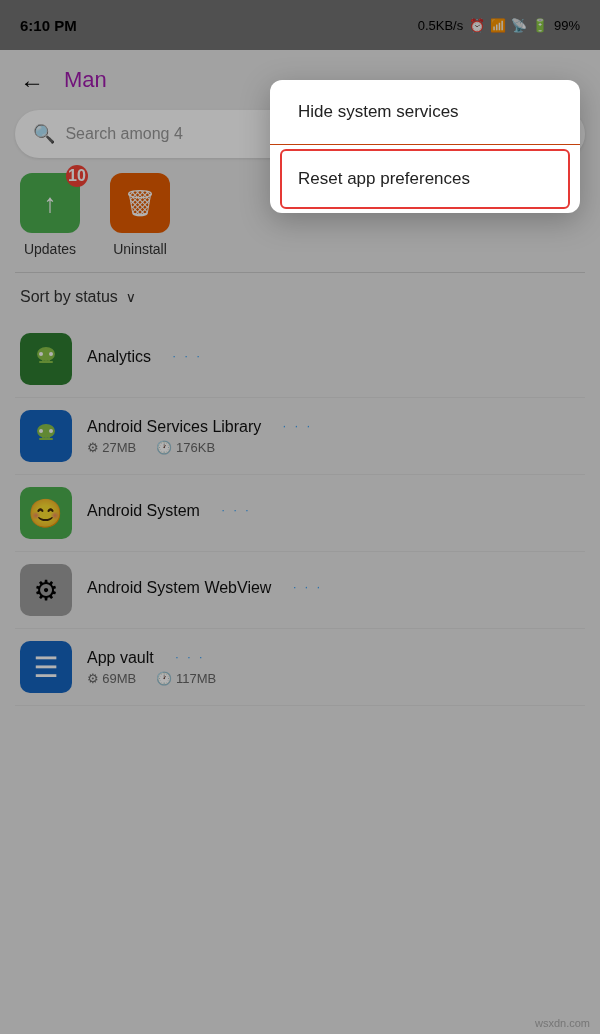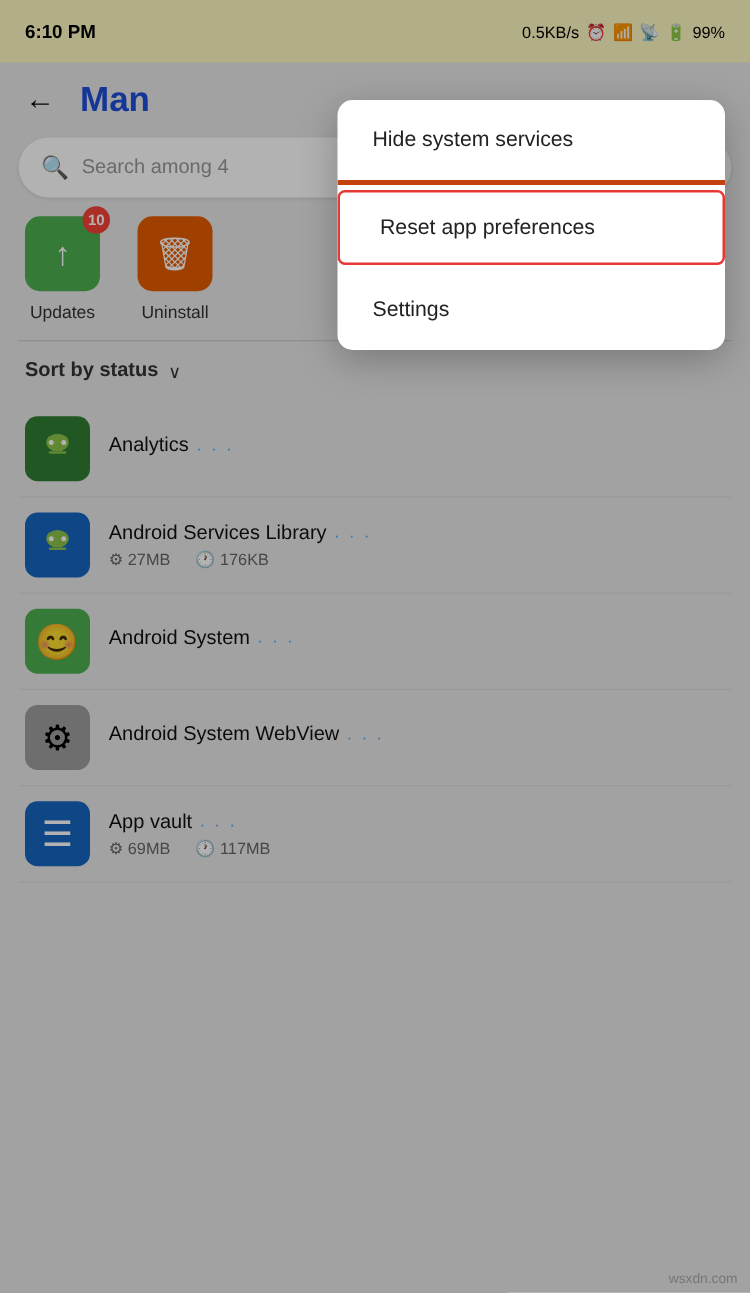--- a/index.html
+++ b/index.html
@@ -9,21 +9,21 @@
       background: #e8e8e8;
       font-family: 'Segoe UI', Arial, sans-serif;
       position: relative;
       overflow: hidden;
     }
 
     
     .status-bar {
       width: 100%;
       height: 50px;
-      background: #fef9c3;
+      background: #737373;
       display: flex;
       align-items: center;
       justify-content: space-between;
       padding: 0 20px;
       position: relative;
       z-index: 1;
     }
     .status-time {
       font-size: 15px;
       font-weight: 600;
@@ -52,23 +52,23 @@
       align-items: center;
       padding: 0 20px;
       gap: 20px;
     }
     .back-arrow {
       font-size: 24px;
       color: #000;
       cursor: pointer;
     }
     .top-bar-title {
-      font-size: 28px;
-      font-weight: 700;
-      color: #1d4ed8;
+      font-size: 22px;
+      font-weight: 400;
+      color: #a21caf;
     }
 
     
     .search-bar {
       margin: 0 15px 15px 15px;
       background: #fff;
       border-radius: 30px;
       height: 48px;
       display: flex;
       align-items: center;
@@ -114,21 +114,21 @@
     }
     .badge {
       position: absolute;
       top: -8px;
       right: -8px;
       background: #f44336;
       color: #fff;
       border-radius: 50%;
       width: 22px;
       height: 22px;
-      font-size: 12px;
+      font-size: 16px;
       font-weight: bold;
       display: flex;
       align-items: center;
       justify-content: center;
     }
     .action-label {
       font-size: 14px;
       color: #333;
     }
 
@@ -142,21 +142,20 @@
     
     .sort-row {
       padding: 0 20px 15px 20px;
       display: flex;
       align-items: center;
       gap: 8px;
     }
     .sort-label {
       font-size: 16px;
       color: #333;
-      font-weight: bold;
     }
     .sort-chevron {
       font-size: 14px;
       color: #333;
     }
 
     
     .app-list {
       padding: 0 15px;
     }
@@ -180,22 +179,22 @@
     .app-icon-analytics { background: #2e7d32; }
     .app-icon-services { background: #1565c0; }
     .app-icon-system { background: #4caf50; }
     .app-icon-webview { background: #9e9e9e; }
     .app-icon-vault { background: #1565c0; }
     .app-info {
       flex: 1;
     }
     .app-name-row {
       display: flex;
-      align-items: flex-end;
-      gap: 6px;
+      align-items: flex-start;
+      gap: 21px;
       margin-bottom: 4px;
     }
     .app-name {
       font-size: 16px;
       font-weight: 500;
       color: #111;
     }
     .app-dots {
       font-size: 13px;
       color: #42a5f5;
@@ -236,27 +235,27 @@
     }
     .menu-item {
       padding: 22px 28px;
       font-size: 17px;
       color: #222;
       cursor: pointer;
       display: flex;
       align-items: center;
     }
     .menu-item:not(:last-child) {
-      border-bottom: 4px solid #c2410c;
+      border-bottom: 1px solid #c2410c;
     }
     .menu-item.highlighted {
       border: 2.5px solid #e53935;
-      margin: 4px 0;
+      margin: 4px 10px;
       border-radius: 6px;
-      padding: 18px 32px;
+      padding: 18px 16px;
     }
 
     
     .watermark {
       position: absolute;
       bottom: 5px;
       right: 10px;
       font-size: 11px;
       color: #aaa;
       z-index: 0;
@@ -400,18 +399,15 @@
 
 <div class="overlay-backdrop"></div>
 
 <div class="dropdown-menu">
   <div class="menu-item">
     <span>Hide system services</span>
   </div>
   <div class="menu-item highlighted">
     <span>Reset app preferences</span>
   </div>
-  <div class="menu-item">
-    <span>Settings</span>
-  </div>
 </div>
 
 <div class="watermark">wsxdn.com</div>
 
 </body></html>

